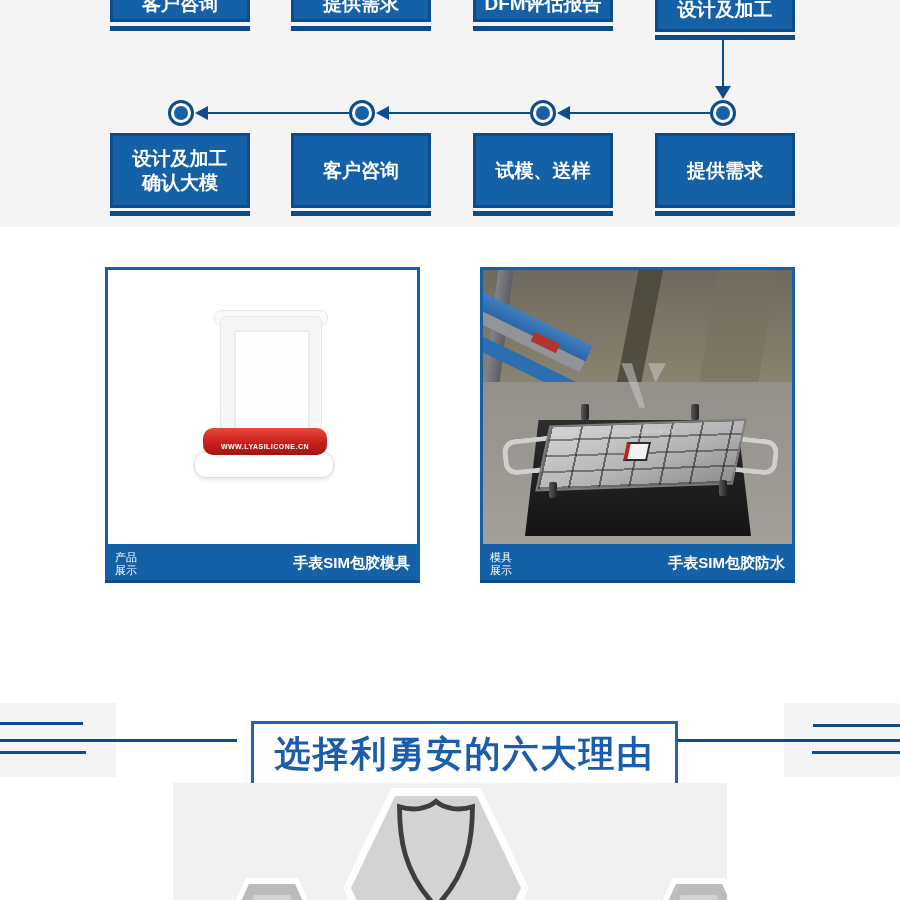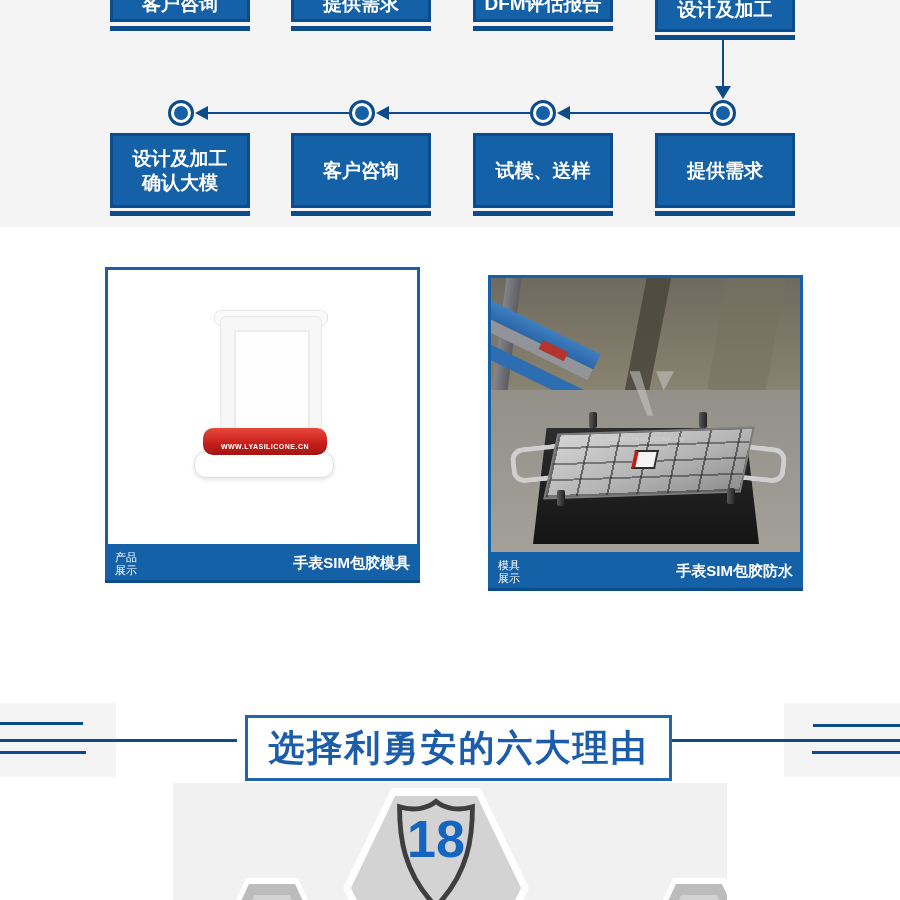--- a/index.html
+++ b/index.html
@@ -195,21 +195,21 @@
       </div>
       <figcaption class="caption">
         <div class="cap-tag">
           <div>产品</div>
           <div>展示</div>
         </div>
         <div class="cap-title">手表SIM包胶模具</div>
       </figcaption>
     </figure>
 
-    <figure class="card card-right" style="margin:8px">
+    <figure class="card card-right" style="margin:0">
       <div class="photo">
         <div class="mold-bg"></div>
         <div class="beam sc-post" style="position:absolute"></div>
         <div class="beam sc-blue1" style="position:absolute"></div>
         <div class="beam sc-gray" style="position:absolute"></div>
         <div class="beam sc-blue2" style="position:absolute"></div>
         <div class="beam sc-red" style="position:absolute"></div>
         <div class="beam streak1" style="position:absolute"></div>
         <div class="beam streak2" style="position:absolute"></div>
         <div class="concrete"></div>
@@ -240,31 +240,30 @@
 
   <section>
     <div class="side-rect sr-l"></div>
     <div class="side-rect sr-r"></div>
     <div class="dec dl1"></div>
     <div class="dec dl2"></div>
     <div class="dec dl3"></div>
     <div class="dec dr1"></div>
     <div class="dec dr2"></div>
     <div class="dec dr3"></div>
-    <h2 class="banner" style="margin:8px">选择利勇安的六大理由</h2>
+    <h2 class="banner" style="margin:14px">选择利勇安的六大理由</h2>
   </section>
 
   <section class="panel">
     <div class="hex hex-c-outer">
       <div class="hex-c-inner"></div>
     </div>
     <svg class="shield-wrap" viewBox="0 0 100 110">
       <path d="M50,6 C58,13 72,15 84,11 C84,38 81,72 50,104 C19,72 16,38 16,11 C28,15 42,13 50,6 Z" fill="none" stroke="#3e3e3e" stroke-width="4.5"></path>
     </svg>
-    <div class="badge-num">18</div>
     <div class="hex hex-s-outer hex-sl">
       <div class="hex-s-mid">
         <div class="hex-s-inner"></div>
       </div>
     </div>
     <div class="hex hex-s-outer hex-sr">
       <div class="hex-s-mid">
         <div class="hex-s-inner"></div>
       </div>
     </div>

